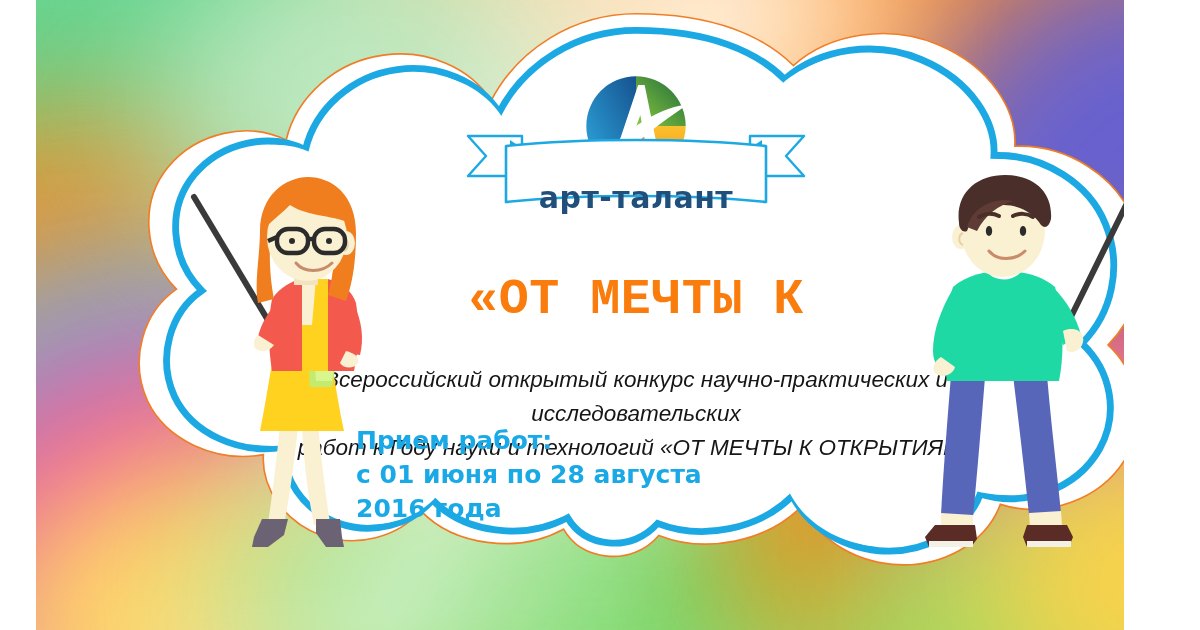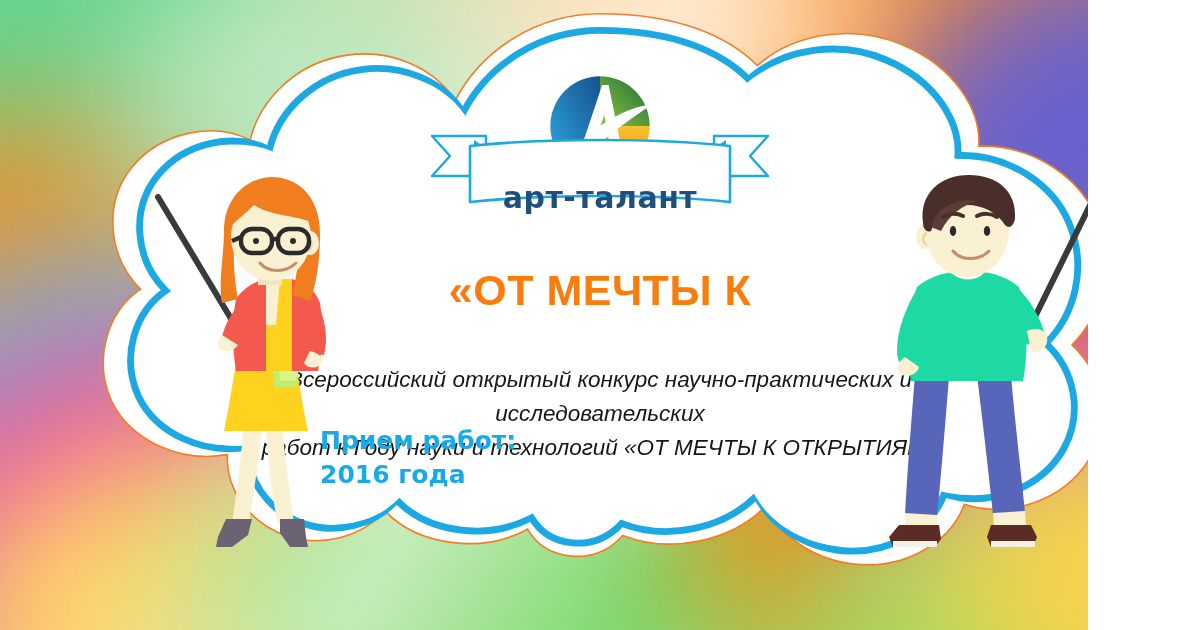--- a/index.html
+++ b/index.html
@@ -2,21 +2,21 @@
 <html lang="ru"><head>
 <meta charset="utf-8">
 <title>Art-Talant contest banner</title>
 <style>
   html,body{margin:0;padding:0;}
   body{
     width:1200px;height:630px;overflow:hidden;
     font-family:"Liberation Sans","DejaVu Sans",sans-serif;
     background:#fff;
   }
-  .stage{position:relative;width:1088px;height:630px;overflow:hidden;}
+  .stage{position:relative;width:1088px;height:630px;overflow:hidden;margin-left:36px;}
 
   
   .bg{position:absolute;inset:0;background:#eaeaea;overflow:hidden;}
   .bg i{position:absolute;display:block;border-radius:50%;filter:blur(70px);opacity:.95;}
   .bg .b1{left:-180px;top:-200px;width:760px;height:620px;background:#5bd38a;}
   .bg .b2{left:-260px;top:120px;width:620px;height:480px;background:#ff8a1e;}
   .bg .b3{left:-150px;top:250px;width:560px;height:420px;background:#58c7e8;}
   .bg .b4{left:-120px;top:330px;width:560px;height:420px;background:#f5449e;}
   .bg .b5{left:-60px;top:430px;width:640px;height:380px;background:#ffe066;}
   .bg .b6{left:200px;top:420px;width:700px;height:360px;background:#77d96a;}
@@ -42,22 +42,22 @@
   .logo-block{position:absolute;left:50%;top:72px;transform:translateX(-50%);
     width:360px;text-align:center;}
   .logo-mark{width:108px;height:108px;margin:0 auto;display:block;}
   .ribbon{position:absolute;left:50%;transform:translateX(-50%);top:52px;width:348px;height:92px;}
   .ribbon svg{display:block;width:348px;height:92px;}
   .brand-text{position:absolute;left:0;right:0;top:56px;text-align:center;
     font-size:30px;font-weight:700;color:#1f4f7a;letter-spacing:.5px;
     font-family:"DejaVu Sans","Liberation Sans",sans-serif;}
 
   .headline{position:absolute;left:50%;transform:translateX(-50%);top:240px;width:760px;
-    text-align:center;color:#F97C0C;font-size:43px;line-height:1.02;font-weight:800;
-    letter-spacing:.5px;font-family:Liberation Sans, sans-serif;}
+    text-align:center;color:#F97C0C;font-size:50px;line-height:1.02;font-weight:800;
+    letter-spacing:.5px;font-family:Liberation Mono, monospace;}
   .headline .l2{display:block;}
 
   .subtitle{position:absolute;left:50%;transform:translateX(-50%);top:340px;width:780px;
     text-align:center;color:#161616;font-size:22.5px;line-height:1.52;font-weight:400;}
   .subtitle span{display:block;font-style:italic;}
 
   .dates{position:absolute;left:50%;transform:translateX(-50%);top:424px;width:560px;
     text-align:left;color:#19A9E6;font-size:25px;line-height:1.36;font-weight:700;
     font-family:"DejaVu Sans","Liberation Sans",sans-serif;}
   .dates span{display:block;}
@@ -174,20 +174,21 @@
       <span class="l1">«ОТ МЕЧТЫ К</span>
     </h1>
 
     <p class="subtitle">
       <span>Всероссийский открытый конкурс научно-практических и исследовательских</span>
       <span>работ к Году науки и технологий «ОТ МЕЧТЫ К ОТКРЫТИЯМ»</span>
     </p>
 
     <div class="dates">
       <span>Прием работ:</span>
+      <span>с 01 июня по 28 августа</span>
       <span>2016 года</span>
     </div>
 
     <div class="char char-left">
       <svg viewBox="0 0 260 385" xmlns="http://www.w3.org/2000/svg" aria-hidden="true">
 
         <line x1="18" y1="22" x2="96" y2="152" stroke="#3A3A3A" stroke-width="6" stroke-linecap="round"></line>
 
         <path d="M104,250 C100,290 96,322 92,348 L108,350 C114,320 118,288 122,252 Z" fill="#FAF0D2"></path>
         <path d="M142,250 C146,290 150,322 154,348 L138,350 C132,320 128,288 126,252 Z" fill="#FAF0D2"></path>

